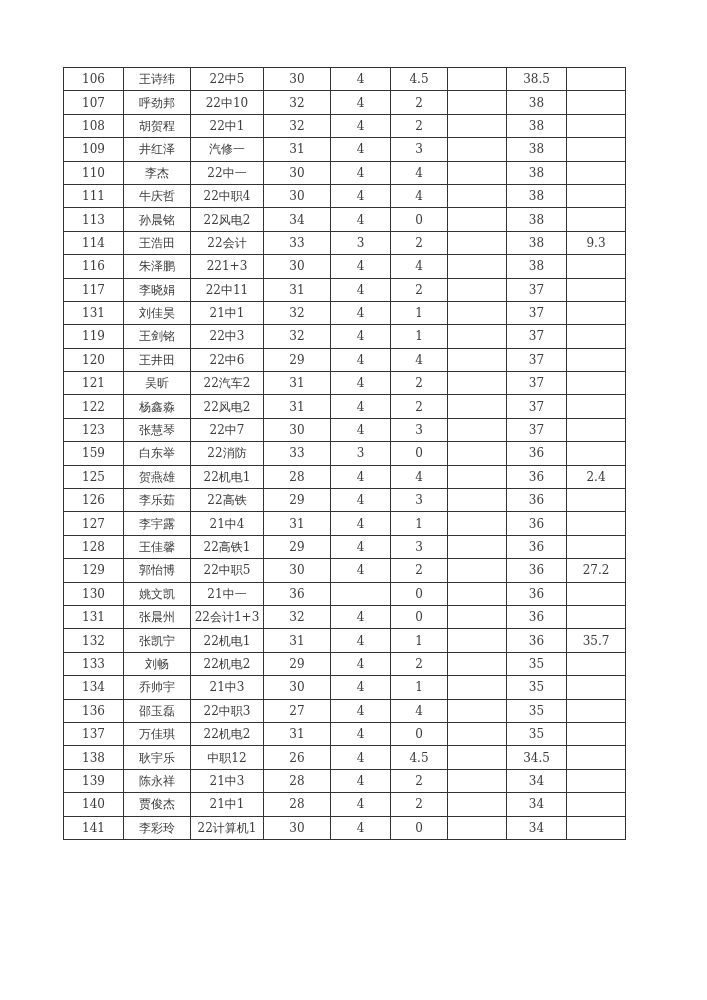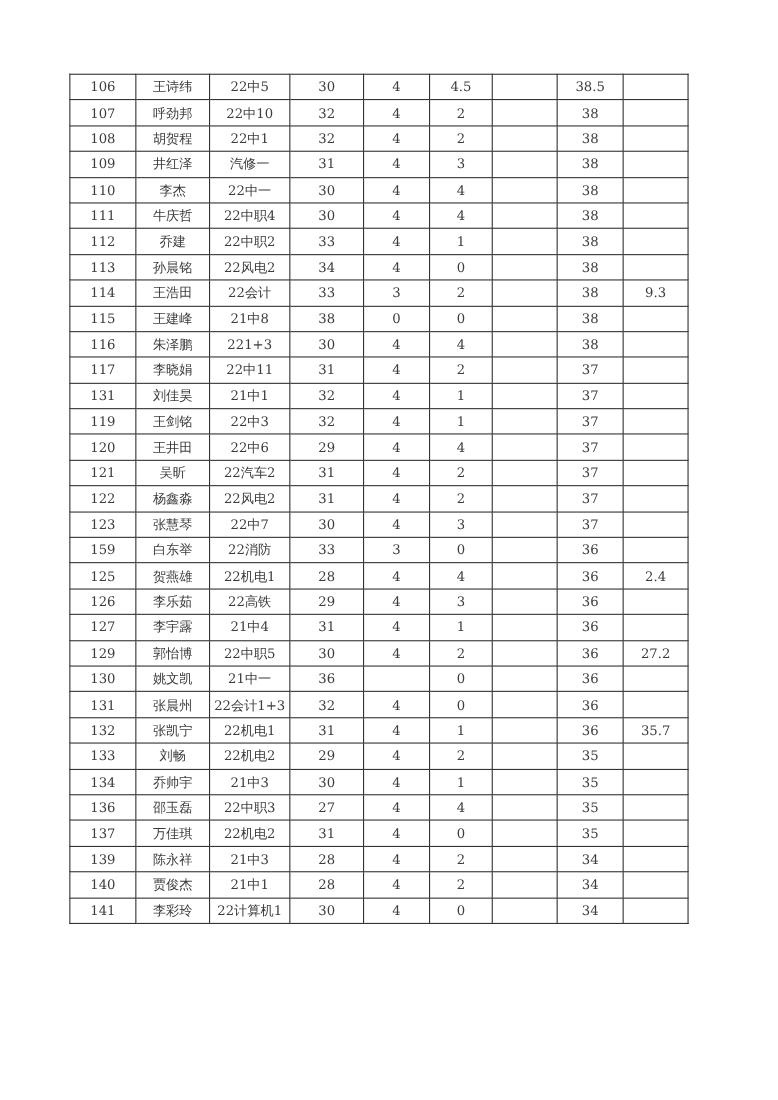--- a/index.html
+++ b/index.html
@@ -128,31 +128,20 @@
           <td>牛庆哲</td>
           <td>22中职4</td>
           <td>30</td>
           <td>4</td>
           <td>4</td>
           <td></td>
           <td>38</td>
           <td></td>
         </tr>
         <tr>
-          <td>112</td>
-          <td>乔建</td>
-          <td>22中职2</td>
-          <td>33</td>
-          <td>4</td>
-          <td>1</td>
-          <td></td>
-          <td>38</td>
-          <td></td>
-        </tr>
-        <tr>
           <td>113</td>
           <td>孙晨铭</td>
           <td>22风电2</td>
           <td>34</td>
           <td>4</td>
           <td>0</td>
           <td></td>
           <td>38</td>
           <td></td>
         </tr>
@@ -161,31 +150,20 @@
           <td>王浩田</td>
           <td>22会计</td>
           <td>33</td>
           <td>3</td>
           <td>2</td>
           <td></td>
           <td>38</td>
           <td>9.3</td>
         </tr>
         <tr>
-          <td>115</td>
-          <td>王建峰</td>
-          <td>21中8</td>
-          <td>38</td>
-          <td>0</td>
-          <td>0</td>
-          <td></td>
-          <td>38</td>
-          <td></td>
-        </tr>
-        <tr>
           <td>116</td>
           <td>朱泽鹏</td>
           <td>221+3</td>
           <td>30</td>
           <td>4</td>
           <td>4</td>
           <td></td>
           <td>38</td>
           <td></td>
         </tr>
@@ -304,20 +282,31 @@
           <td>李宇露</td>
           <td>21中4</td>
           <td>31</td>
           <td>4</td>
           <td>1</td>
           <td></td>
           <td>36</td>
           <td></td>
         </tr>
         <tr>
+          <td>128</td>
+          <td>王佳馨</td>
+          <td>22高铁1</td>
+          <td>29</td>
+          <td>4</td>
+          <td>3</td>
+          <td></td>
+          <td>36</td>
+          <td></td>
+        </tr>
+        <tr>
           <td>129</td>
           <td>郭怡博</td>
           <td>22中职5</td>
           <td>30</td>
           <td>4</td>
           <td>2</td>
           <td></td>
           <td>36</td>
           <td>27.2</td>
         </tr>
@@ -389,20 +378,31 @@
         </tr>
         <tr>
           <td>137</td>
           <td>万佳琪</td>
           <td>22机电2</td>
           <td>31</td>
           <td>4</td>
           <td>0</td>
           <td></td>
           <td>35</td>
+          <td></td>
+        </tr>
+        <tr>
+          <td>138</td>
+          <td>耿宇乐</td>
+          <td>中职12</td>
+          <td>26</td>
+          <td>4</td>
+          <td>4.5</td>
+          <td></td>
+          <td>34.5</td>
           <td></td>
         </tr>
         <tr>
           <td>139</td>
           <td>陈永祥</td>
           <td>21中3</td>
           <td>28</td>
           <td>4</td>
           <td>2</td>
           <td></td>

